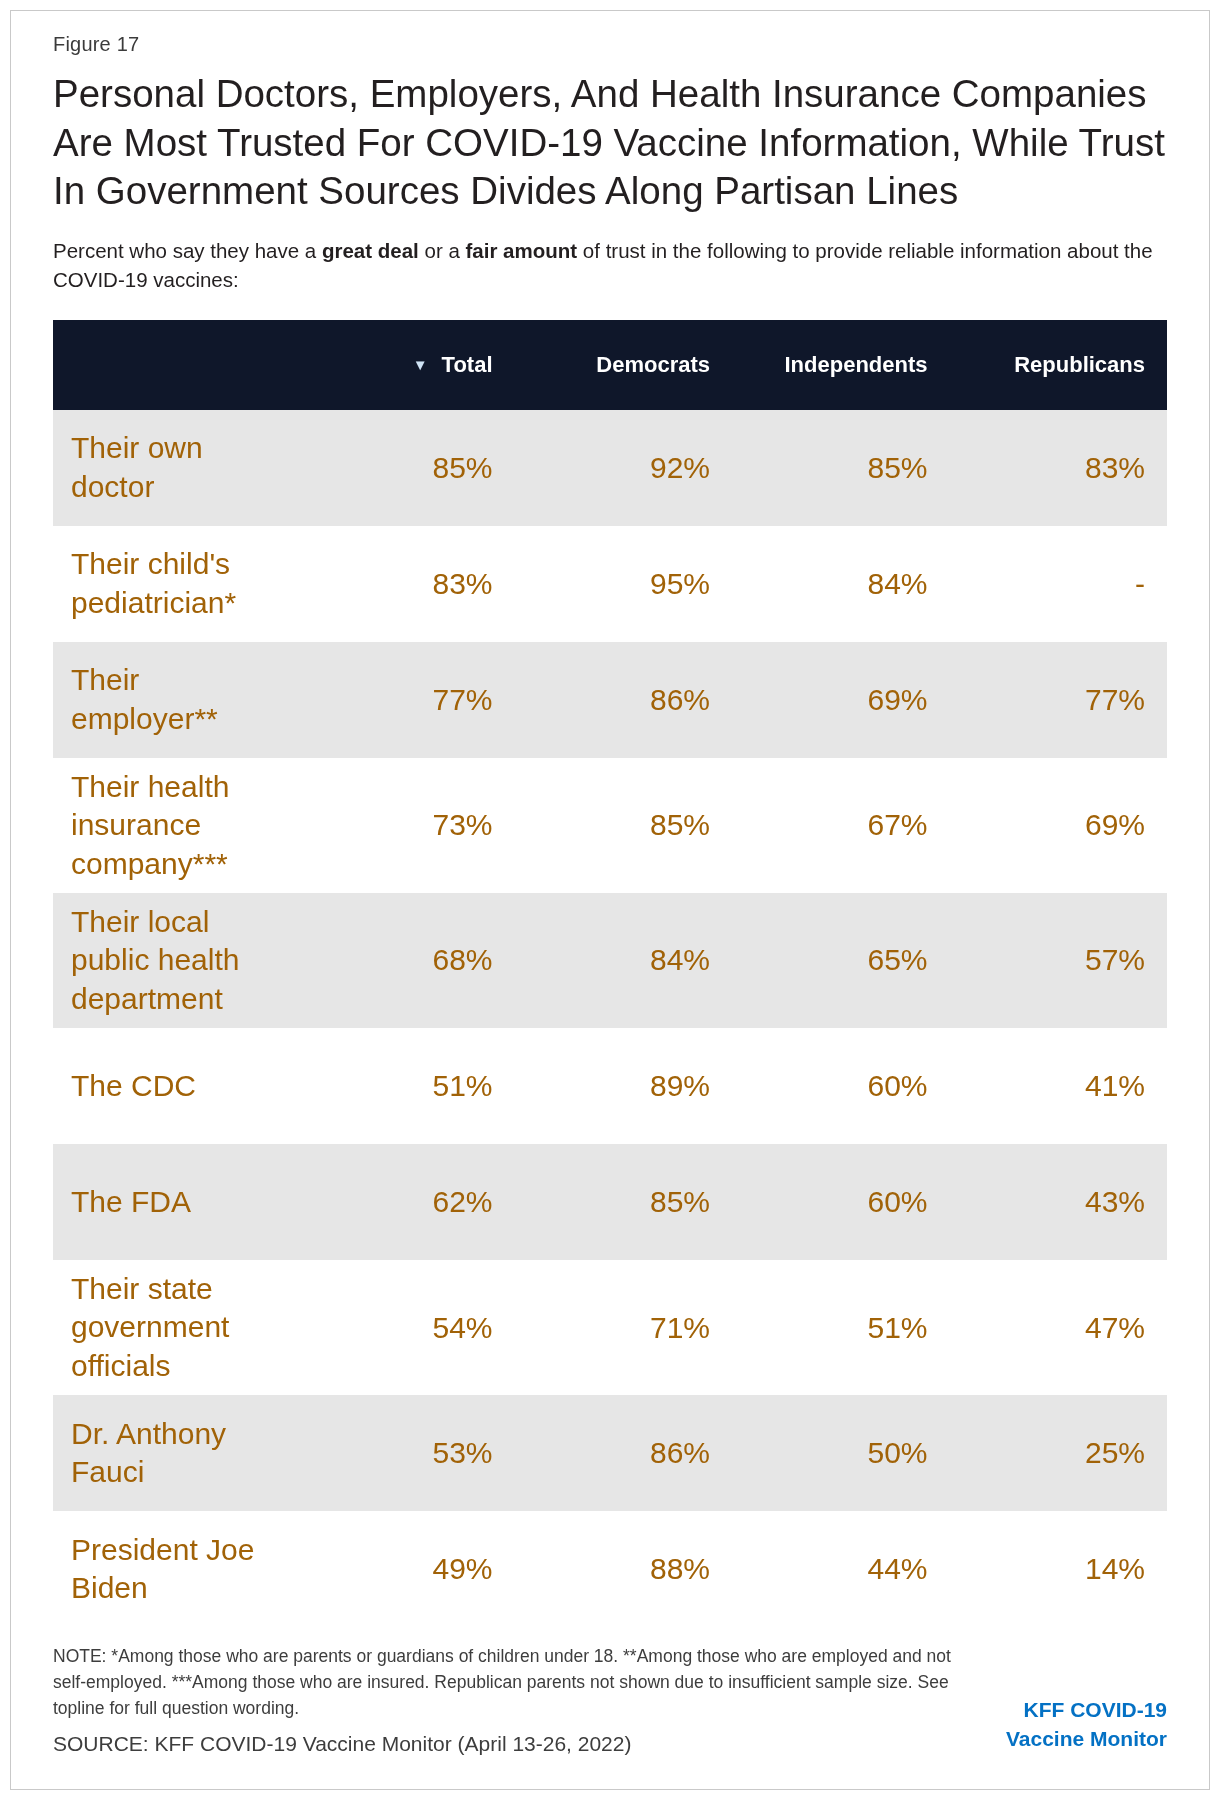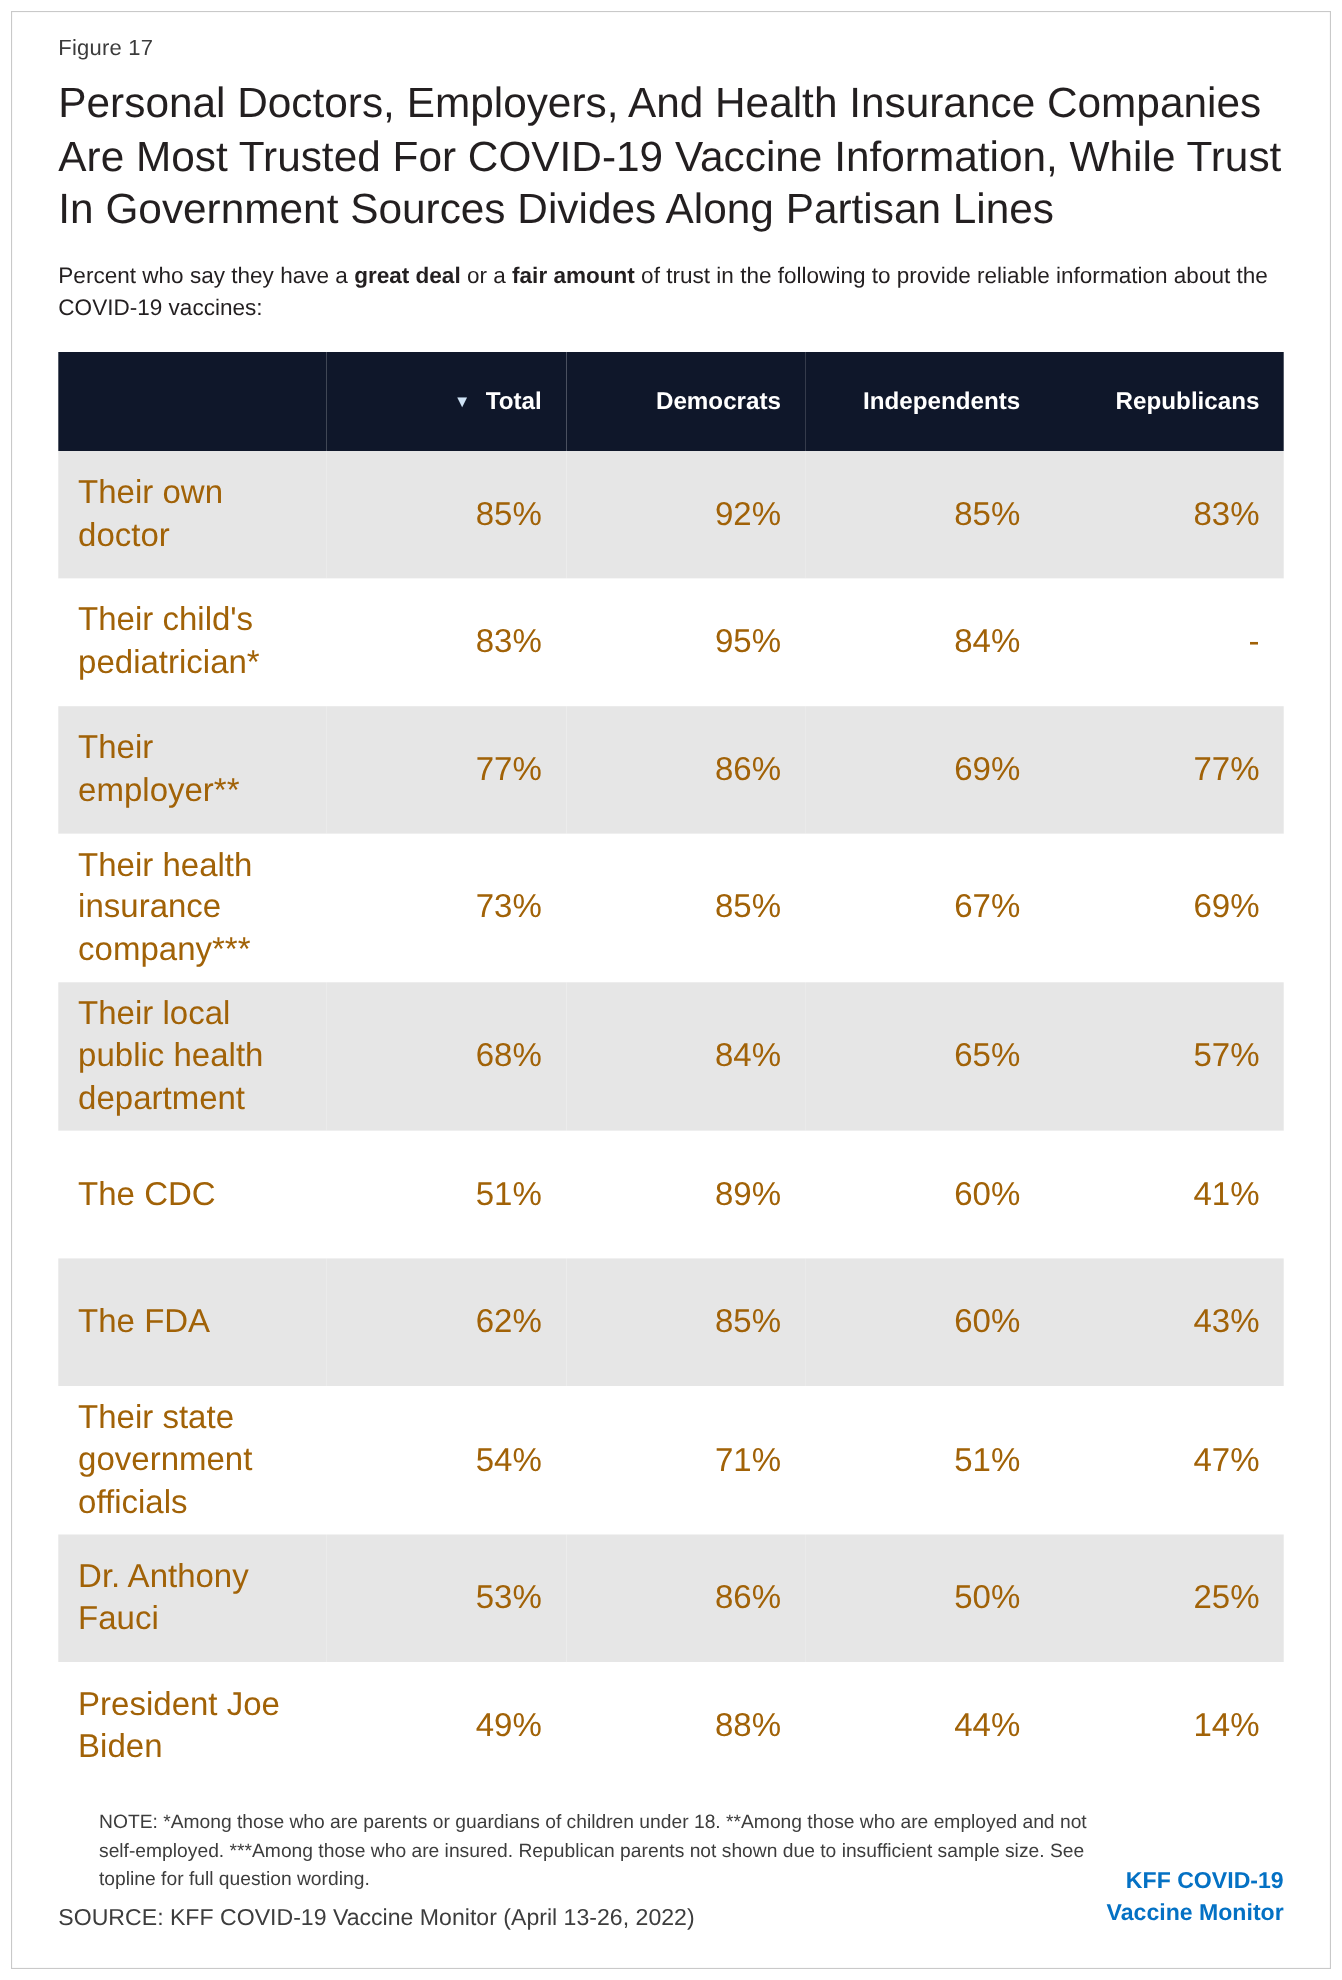--- a/index.html
+++ b/index.html
@@ -100,21 +100,20 @@
     position: absolute;
     left: 42px;
     right: 42px;
     bottom: 30px;
   }
   .note-text {
     font-size: 17.5px;
     line-height: 1.5;
     color: #3d3d3d;
     max-width: 910px;
-    margin-left: 37px;
   }
   .source-text {
     font-size: 21px;
     line-height: 1.5;
     color: #3d3d3d;
     margin-top: 6px;
   }
   .logo {
     position: absolute;
     right: 0;

